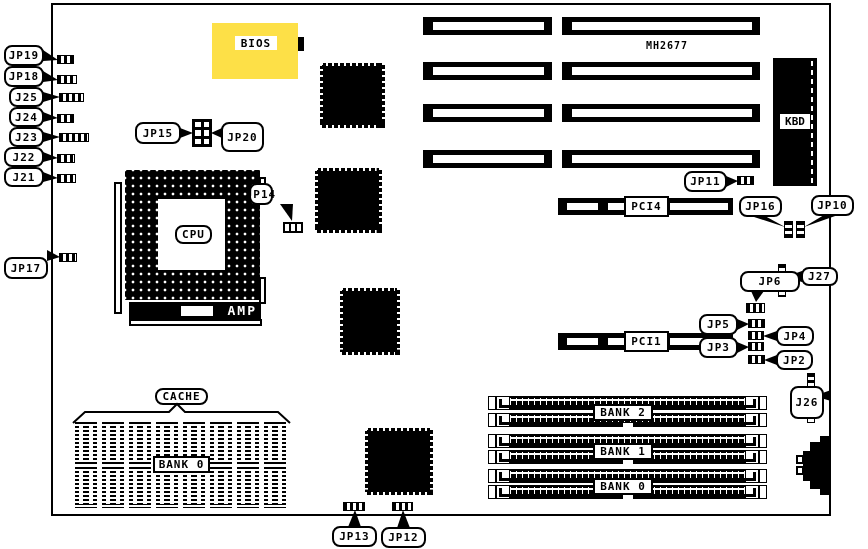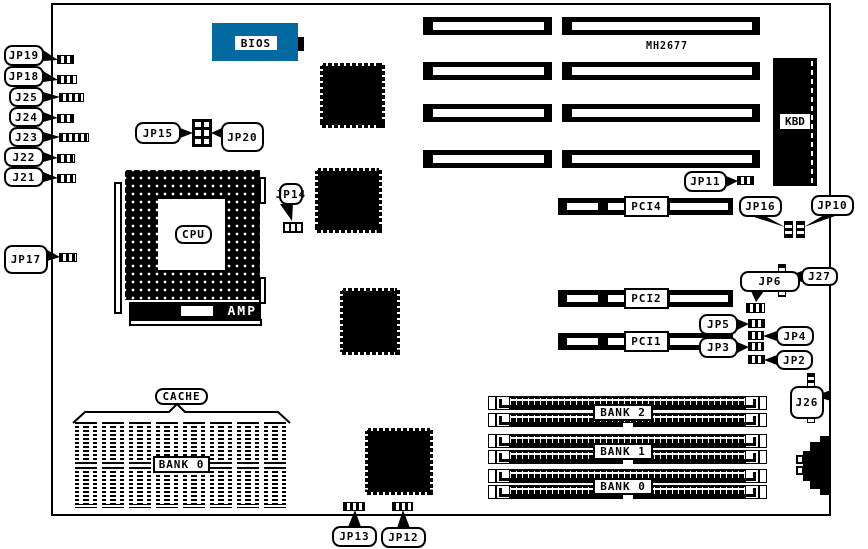--- a/index.html
+++ b/index.html
@@ -87,21 +87,21 @@
     background:repeating-linear-gradient(180deg,#000 0 2px,#fff 2px 4px); }
   .cachechip::before,.cachechip::after { content:""; position:absolute; top:4px; bottom:4px;
     width:4px; background:#fff; }
   .cachechip::before { left:4px; } .cachechip::after { right:4px; }
   .cbox { position:absolute; border:2px solid #000; background:#fff; font-weight:bold; font-size:11px;
     letter-spacing:1px; display:flex; align-items:center; justify-content:center; z-index:3; }
   
   .rtc { position:absolute; left:108px; top:25px; width:78px; height:37px; background:#000;
     color:#fff; font-weight:bold; font-size:10px; letter-spacing:1px; line-height:13px;
     display:flex; flex-direction:column; align-items:center; justify-content:center; z-index:1; }
-  .bios { position:absolute; left:212px; top:23px; width:86px; height:38px; background:#0369a1; z-index:1; }
+  .bios { position:absolute; left:212px; top:23px; width:86px; height:56px; background:#fde047; z-index:1; }
   .bios .blab { position:absolute; left:23px; top:13px; width:42px; height:14px; background:#fff;
     font-weight:bold; font-size:11px; letter-spacing:1px; display:flex; align-items:center; justify-content:center; }
   .bios .notch { position:absolute; right:-6px; top:14px; width:6px; height:14px; background:#000; }
   
   .ampbar { position:absolute; left:129px; top:302px; width:132px; height:17px; background:#000; z-index:1; }
   .ampbar .slot { position:absolute; left:52px; top:4px; width:32px; height:10px; background:#fff; }
   .ampbar .atxt { position:absolute; right:4px; top:1px; color:#fff; font-weight:bold; font-size:13px; letter-spacing:2px; }
   .modeltxt { position:absolute; left:628px; top:40px; width:78px; text-align:center;
     font-weight:bold; font-size:10px; letter-spacing:1px; z-index:1; }
   svg.overlay { position:absolute; left:0; top:0; z-index:4; pointer-events:none; }
@@ -140,21 +140,21 @@
     <polyline points="73,423 85,412 169,412 177,404 185,412 278,412 290,423" fill="none" stroke="#000" stroke-width="2"></polyline>
   </svg>
 
   <div class="co" style="left:4px;top:45px;width:40px;height:21px">JP19</div>
   <div class="co" style="left:4px;top:66px;width:40px;height:21px">JP18</div>
   <div class="co" style="left:9px;top:87px;width:35px;height:20px">J25</div>
   <div class="co" style="left:9px;top:107px;width:35px;height:20px">J24</div>
   <div class="co" style="left:9px;top:127px;width:35px;height:20px">J23</div>
   <div class="co" style="left:4px;top:147px;width:40px;height:20px">J22</div>
   <div class="co" style="left:4px;top:167px;width:40px;height:20px">J21</div>
-  <div class="co" style="left:4px;top:245px;width:44px;height:29px">JP17</div>
+  <div class="co" style="left:4px;top:257px;width:44px;height:22px">JP17</div>
 
   <div class="jmp-h" style="left:57px;top:55px;width:17px;height:9px"></div>
   <div class="jmp-h" style="left:57px;top:75px;width:20px;height:9px"></div>
   <div class="jmp-h" style="left:59px;top:93px;width:25px;height:9px"></div>
   <div class="jmp-h" style="left:57px;top:114px;width:17px;height:9px"></div>
   <div class="jmp-h" style="left:59px;top:133px;width:30px;height:9px"></div>
   <div class="jmp-h" style="left:57px;top:154px;width:18px;height:9px"></div>
   <div class="jmp-h" style="left:57px;top:174px;width:19px;height:9px"></div>
   <div class="jmp-h" style="left:59px;top:253px;width:18px;height:9px"></div>
 
@@ -180,21 +180,21 @@
   </div>
   <div class="cpulab">CPU</div>
   <div class="wbar" style="left:259px;top:177px;width:7px;height:27px"></div>
   <div class="wbar" style="left:259px;top:277px;width:7px;height:27px"></div>
   <div class="ampbar">
     <div class="slot"></div>
     <div class="atxt">AMP</div>
   </div>
   <div class="wbar" style="left:129px;top:319px;width:133px;height:7px"></div>
 
-  <div class="co" style="left:279px;top:183px;width:24px;height:22px">JP14</div>
+  <div class="co" style="left:249px;top:183px;width:24px;height:22px">JP14</div>
   <div class="jmp2" style="left:283px;top:222px;width:20px;height:11px"></div>
 
   <div class="qfp" style="left:320px;top:63px;width:65px;height:65px"></div>
   <div class="qfp" style="left:315px;top:168px;width:67px;height:65px"></div>
   <div class="qfp" style="left:340px;top:288px;width:60px;height:67px"></div>
   <div class="qfp" style="left:365px;top:428px;width:68px;height:67px"></div>
 
   <div class="isa" style="left:423px;top:17px;width:129px;height:18px"></div>
   <div class="isa" style="left:423px;top:62px;width:129px;height:18px"></div>
   <div class="isa" style="left:423px;top:104px;width:129px;height:18px"></div>
@@ -211,26 +211,20 @@
   </div>
 
   <div class="co" style="left:684px;top:171px;width:43px;height:21px">JP11</div>
   <div class="jmp-h" style="left:737px;top:176px;width:17px;height:9px"></div>
 
   <div class="pci" style="top:198px">
     <div class="st" style="left:9px;width:31px"></div>
       <div class="st" style="left:50px;width:17px"></div>
       <div class="st" style="left:112px;width:58px"></div>
     <div class="lab">PCI4</div>
-  </div>
-  <div class="pci" style="top:290px">
-    <div class="st" style="left:9px;width:31px"></div>
-      <div class="st" style="left:50px;width:17px"></div>
-      <div class="st" style="left:112px;width:58px"></div>
-    <div class="lab">PCI2</div>
   </div>
   <div class="pci" style="top:333px">
     <div class="st" style="left:9px;width:31px"></div>
       <div class="st" style="left:50px;width:17px"></div>
       <div class="st" style="left:112px;width:58px"></div>
     <div class="lab">PCI1</div>
   </div>
 
   <div class="co" style="left:739px;top:196px;width:43px;height:21px">JP16</div>
   <div class="co" style="left:811px;top:195px;width:43px;height:21px">JP10</div>

